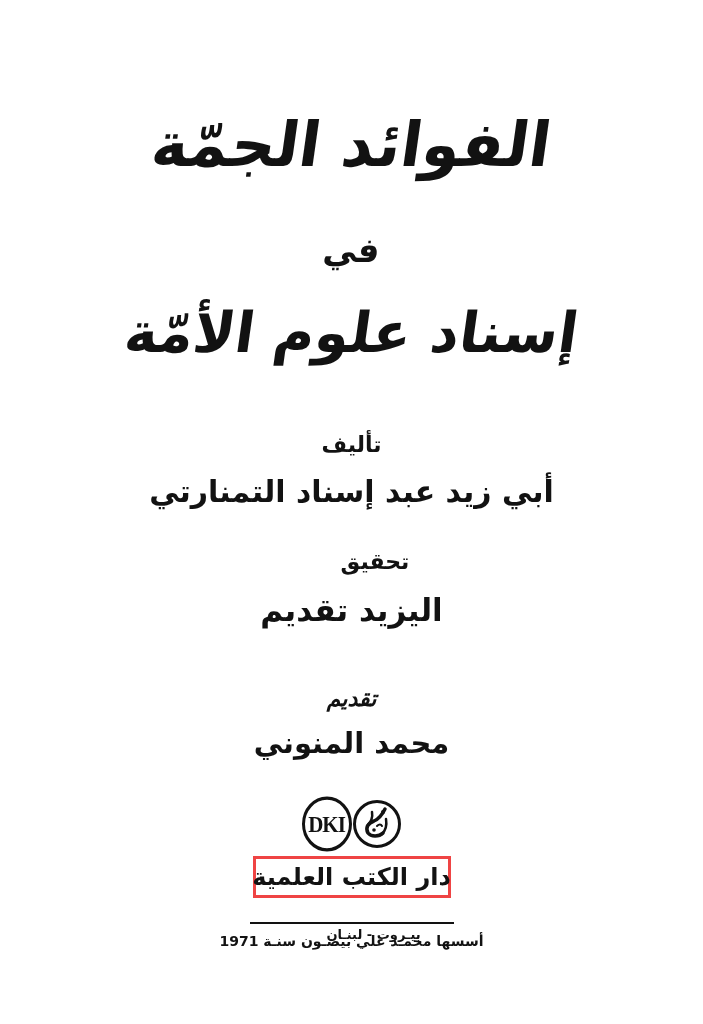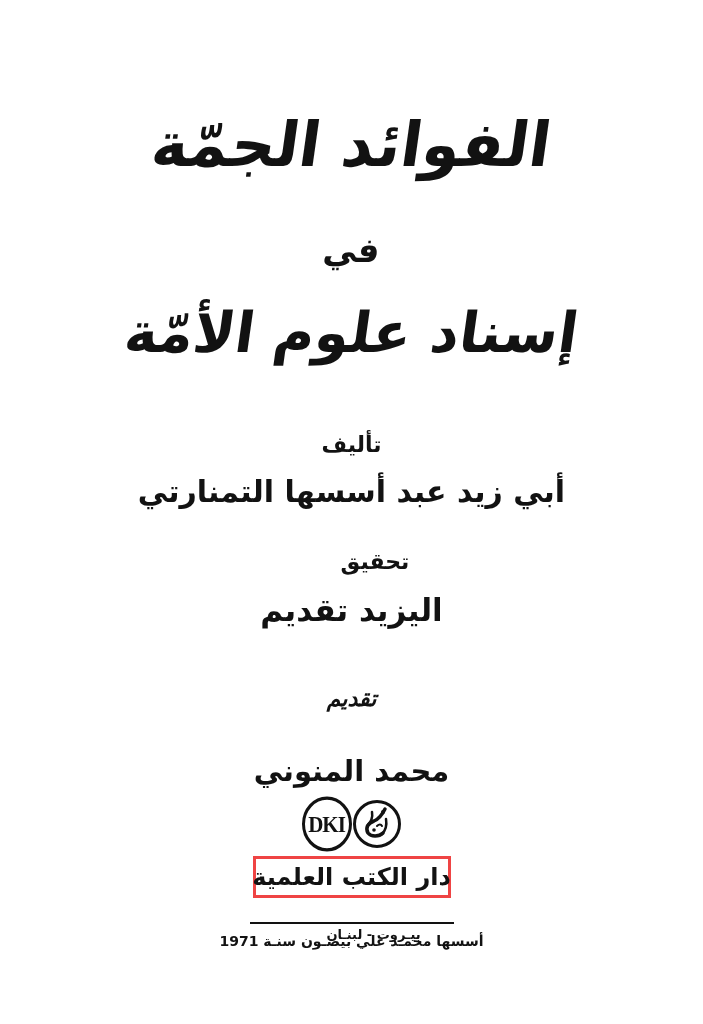--- a/index.html
+++ b/index.html
@@ -47,21 +47,21 @@
   }
   .small-label {
     font-size: 22px;
     font-weight: bold;
   }
   .author-label   { top: 432px; }
   .author-name    { top: 474px; font-size: 30px; font-weight: bold; }
   .editor-label   { top: 549px; margin-left: 47px; }
   .editor-name    { top: 592px; font-size: 31px; font-weight: bold; }
   .presenter-label{ top: 686px; font-style: italic; }
-  .presenter-name { top: 726px; font-size: 29px; font-weight: bold; margin-top: 28px; }
+  .presenter-name { top: 726px; font-size: 29px; font-weight: bold; }
 
   
   .logo-row {
     position: absolute;
     top: 799px;
     left: 0;
     right: 0;
     display: flex;
     justify-content: center;
     align-items: center;
@@ -131,21 +131,21 @@
 <div class="page">
 
   <div class="centered main-title">الفوائد الجمّة</div>
 
   <div class="centered fi-word">في</div>
 
   <div class="centered subtitle">إسناد علوم الأمّة</div>
 
   <div class="centered small-label author-label">تأليف</div>
 
-  <div class="centered author-name">أبي زيد عبد أسسها التمنارتي</div>
+  <div class="centered author-name">أبي زيد عبد إسناد التمنارتي</div>
 
   <div class="centered small-label editor-label">تحقيق</div>
 
   <div class="centered editor-name">اليزيد تقديم</div>
 
   <div class="centered small-label presenter-label">تقديم</div>
 
   <div class="centered presenter-name">محمد المنوني</div>
 
   <div class="logo-row">

